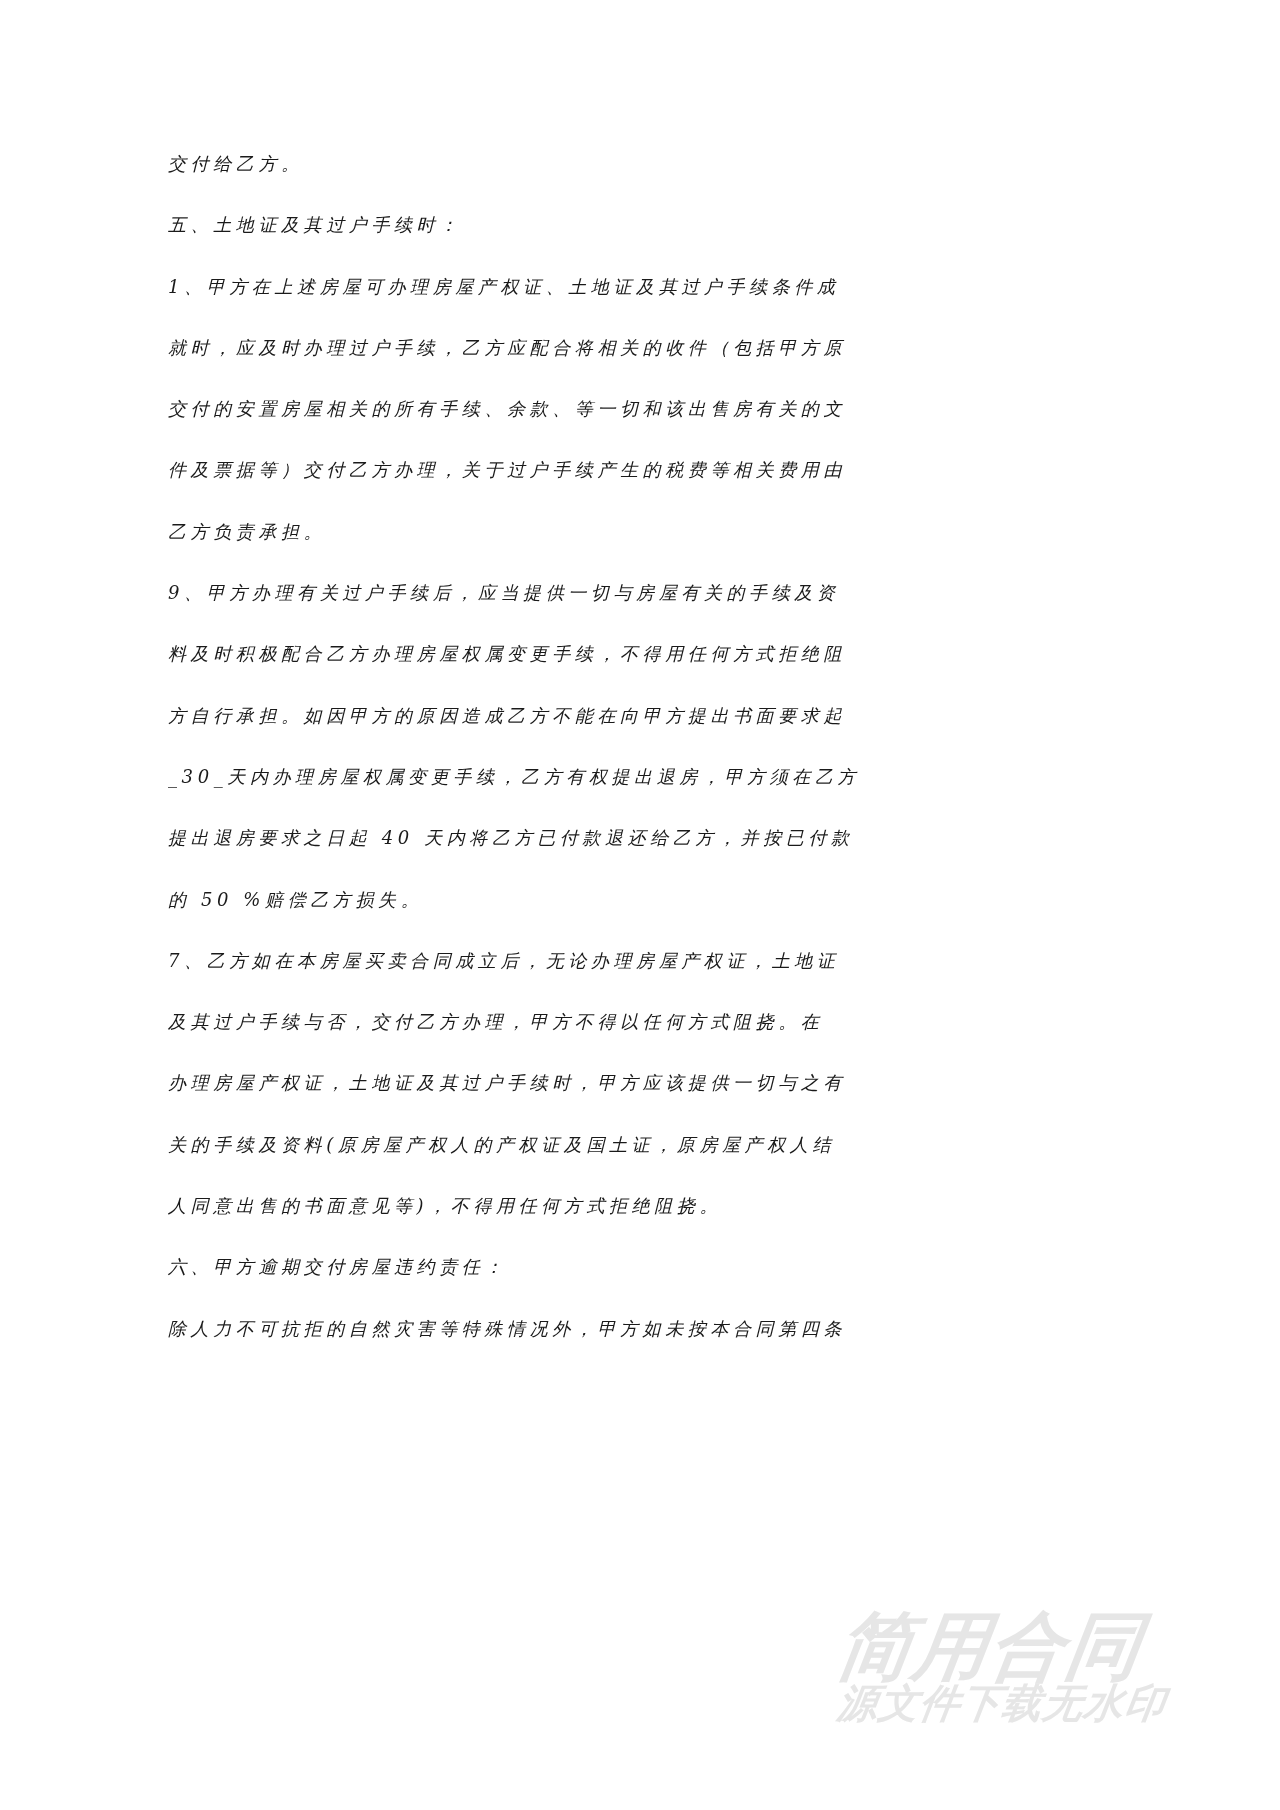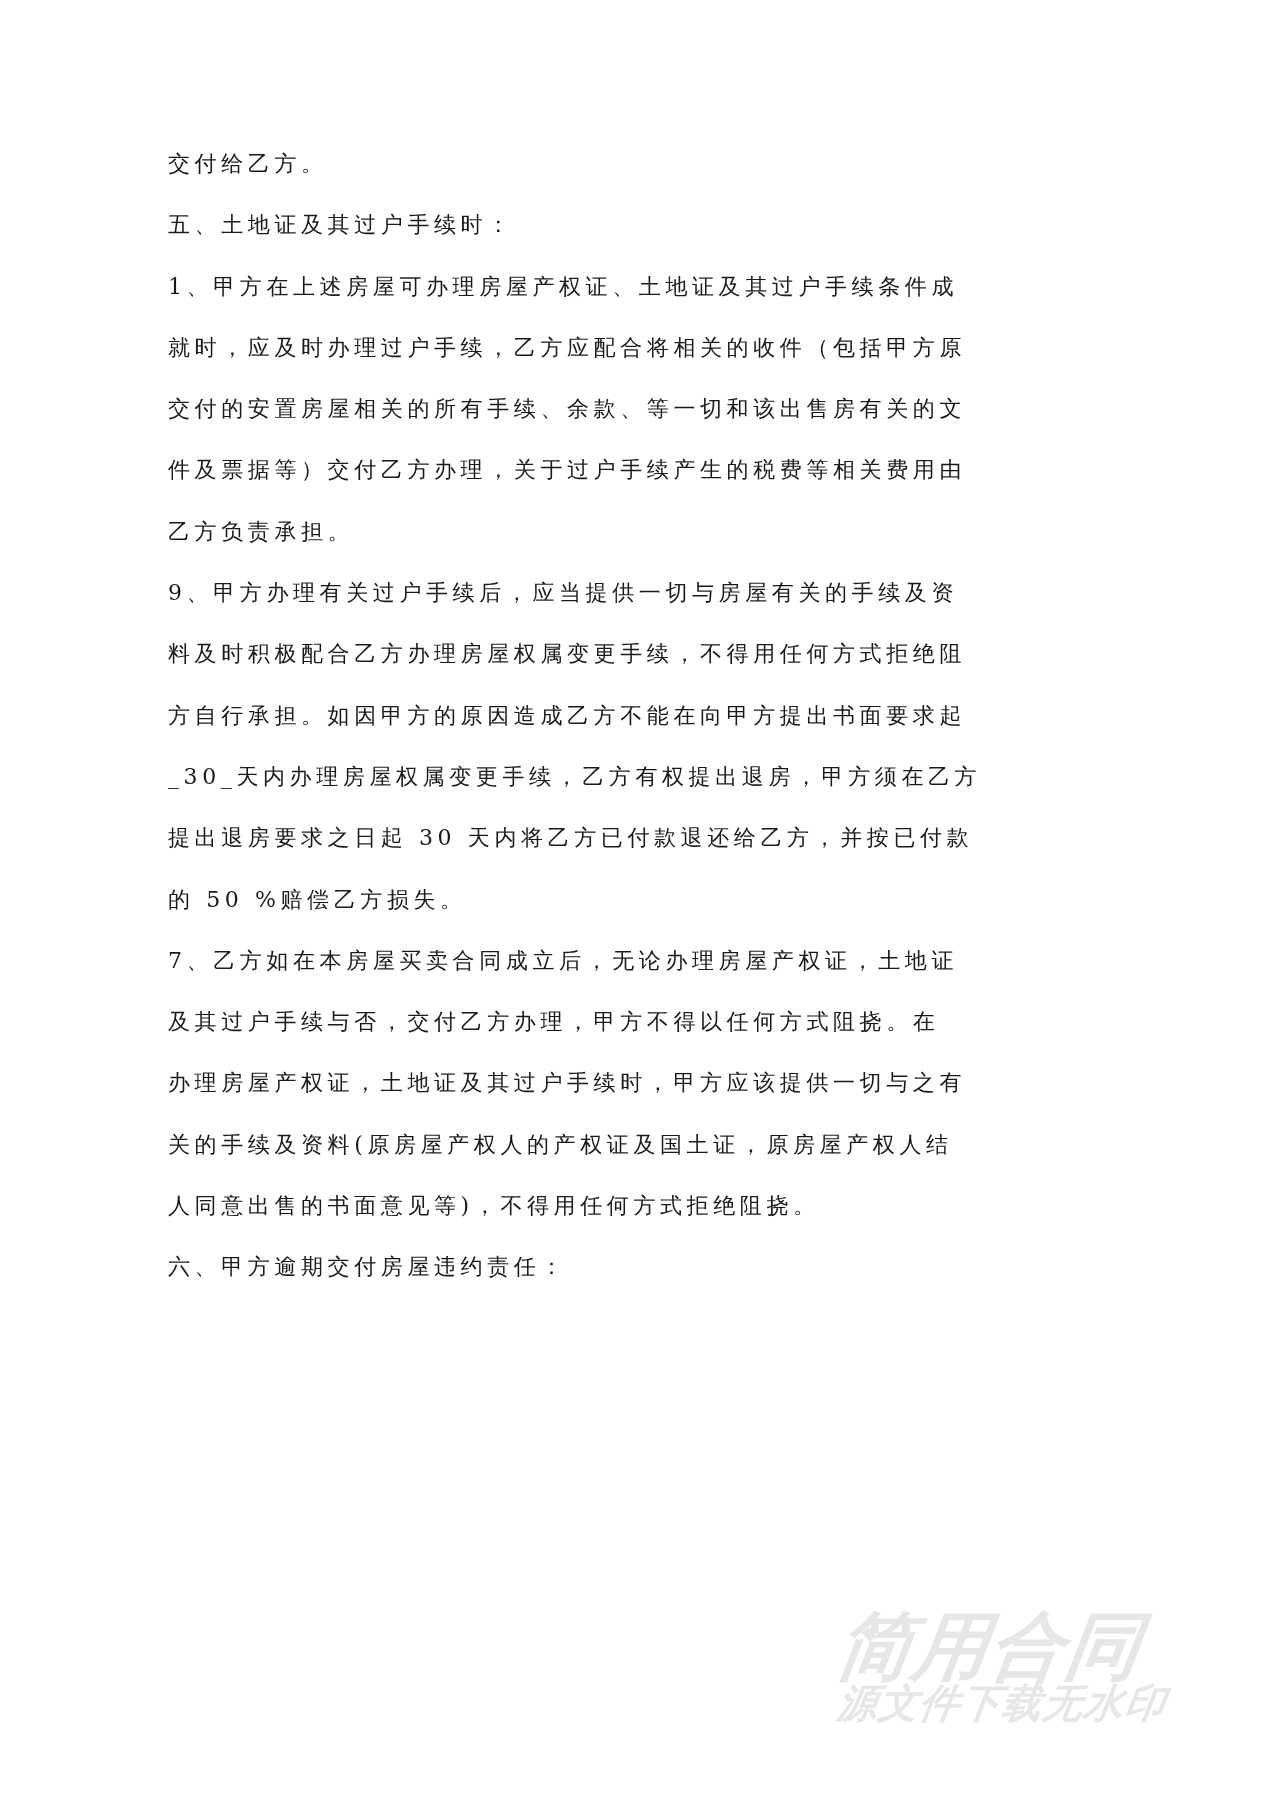--- a/index.html
+++ b/index.html
@@ -17,24 +17,25 @@
     }
     .page {
       position: absolute;
       left: 168px;
       top: 140px;
       width: 920px;
     }
     .line {
       height: 61.3px;
       line-height: 48px;
-      font-size: 22px;
+      font-size: 18px;
       letter-spacing: 4.6px;
       white-space: nowrap;
       overflow: visible;
+      font-style: italic;
     }
     .watermark {
       position: absolute;
       left: 0;
       top: 0;
       pointer-events: none;
       font-family: "DejaVu Sans", "Liberation Sans", sans-serif;
       font-weight: bold;
       font-style: italic;
       color: #e6e6e6;
@@ -63,24 +64,25 @@
   <div class="line">五、土地证及其过户手续时：</div>
   <div class="line">1、甲方在上述房屋可办理房屋产权证、土地证及其过户手续条件成</div>
   <div class="line">就时，应及时办理过户手续，乙方应配合将相关的收件（包括甲方原</div>
   <div class="line">交付的安置房屋相关的所有手续、余款、等一切和该出售房有关的文</div>
   <div class="line">件及票据等）交付乙方办理，关于过户手续产生的税费等相关费用由</div>
   <div class="line">乙方负责承担。</div>
   <div class="line">9、甲方办理有关过户手续后，应当提供一切与房屋有关的手续及资</div>
   <div class="line">料及时积极配合乙方办理房屋权属变更手续，不得用任何方式拒绝阻</div>
   <div class="line">方自行承担。如因甲方的原因造成乙方不能在向甲方提出书面要求起</div>
   <div class="line">_30_天内办理房屋权属变更手续，乙方有权提出退房，甲方须在乙方</div>
-  <div class="line">提出退房要求之日起 30 天内将乙方已付款退还给乙方，并按已付款</div>
+  <div class="line">提出退房要求之日起 40 天内将乙方已付款退还给乙方，并按已付款</div>
   <div class="line">的 50 %赔偿乙方损失。</div>
   <div class="line">7、乙方如在本房屋买卖合同成立后，无论办理房屋产权证，土地证</div>
   <div class="line">及其过户手续与否，交付乙方办理，甲方不得以任何方式阻挠。在</div>
   <div class="line">办理房屋产权证，土地证及其过户手续时，甲方应该提供一切与之有</div>
   <div class="line">关的手续及资料(原房屋产权人的产权证及国土证，原房屋产权人结</div>
   <div class="line">人同意出售的书面意见等)，不得用任何方式拒绝阻挠。</div>
   <div class="line">六、甲方逾期交付房屋违约责任：</div>
+  <div class="line">除人力不可抗拒的自然灾害等特殊情况外，甲方如未按本合同第四条</div>
 </div>
 
 <div class="watermark wm-title">简用合同</div>
 <div class="watermark wm-sub">源文件下载无水印</div>
 
 </body></html>

